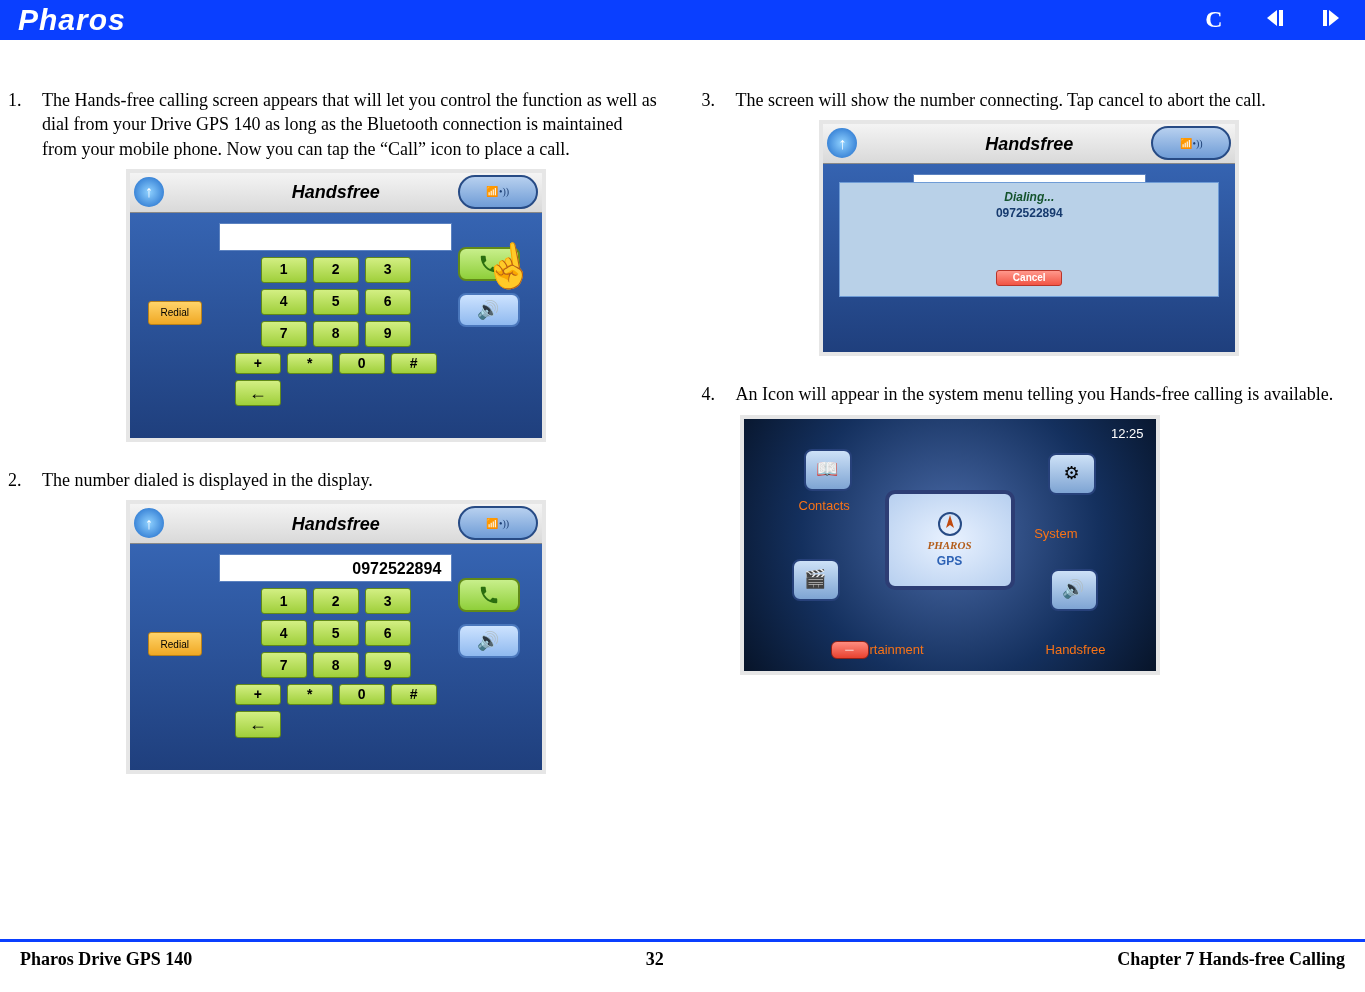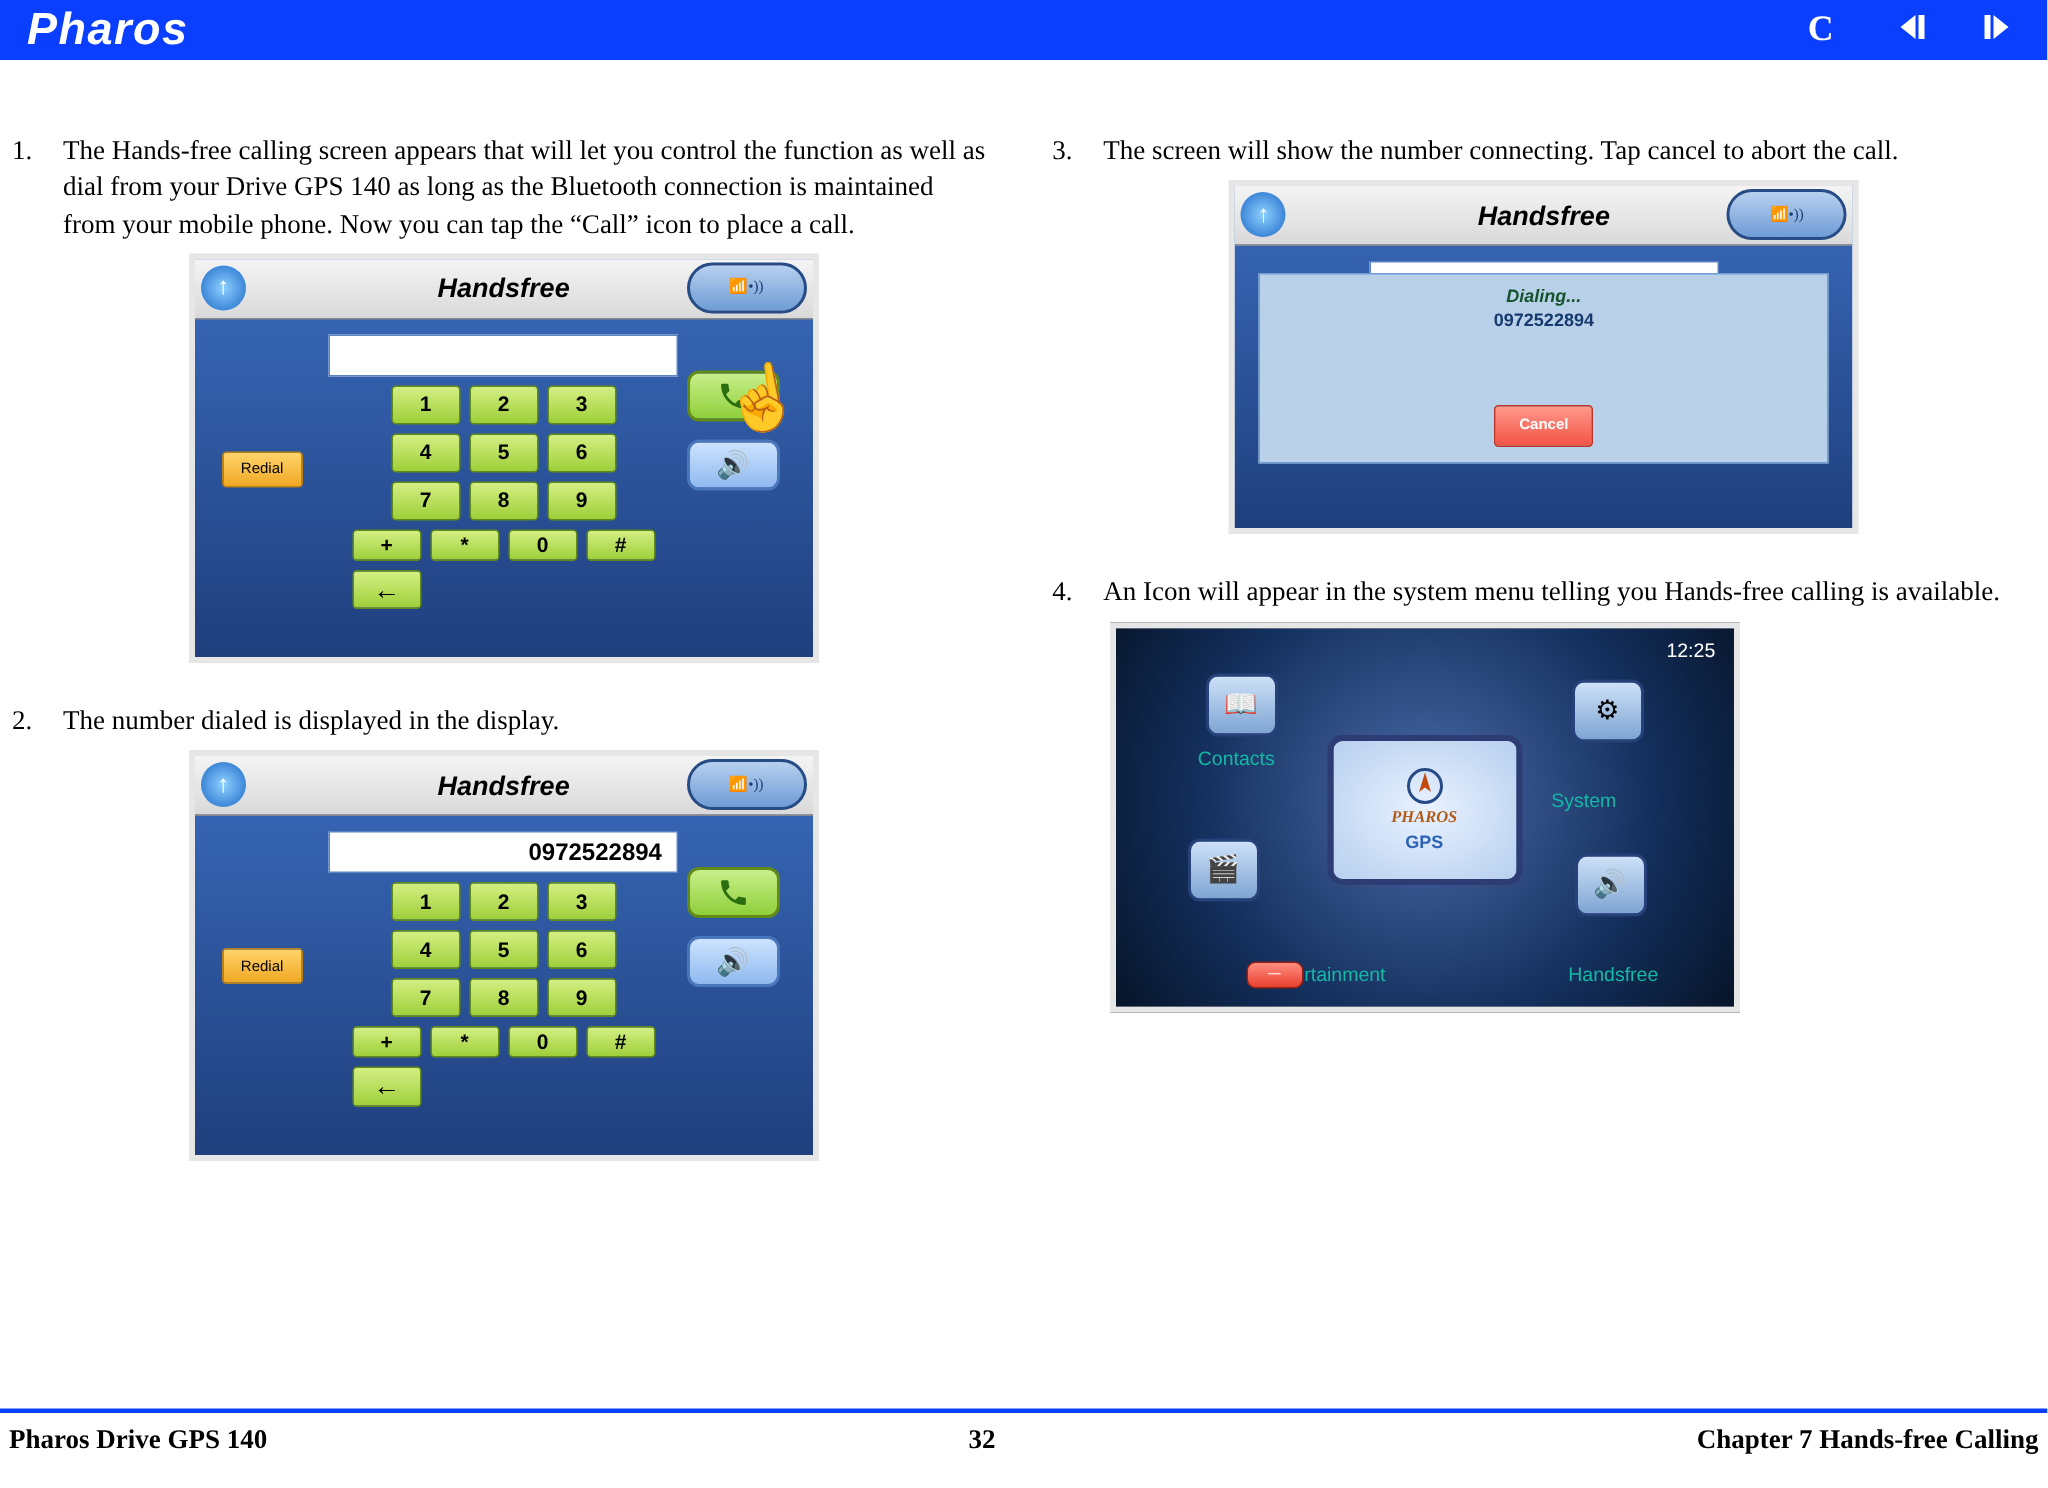--- a/index.html
+++ b/index.html
@@ -146,41 +146,41 @@
   }
   .dialog-overlay {
     position:absolute; left:16px; right:16px; top:58px;
     background:#b9d1e8; border:1px solid #6f9cd6;
     padding:6px 0 10px 0; text-align:center;
     font-family: Arial, sans-serif;
   }
   .dialog-overlay .ln1 { font-size:12px; font-weight:bold; color:#14532d; font-style:italic; }
   .dialog-overlay .ln2 { font-size:12px; font-weight:bold; color:#163a6e; margin-bottom:48px; }
   .cancel-btn {
-    width:66px; height:28px; margin: 0 auto;
+    width:66px; height:16px; margin: 0 auto;
     background: linear-gradient(#ff988c,#f25444);
     border:1px solid #b8352a; border-radius:3px;
     font-size:10px; color:#fff; font-weight:bold;
     display:flex;align-items:center;justify-content:center;
   }
   .menu-thumb {
     width: 420px;
     margin: 8px 0 0 42px;
     border: 4px solid #e6e6e6;
     background: #0a1a33;
     height: 260px;
     position: relative;
     overflow: hidden;
   }
   .menu-bg {
     position:absolute; inset:0;
     background: radial-gradient(circle at 50% 45%, #4b6ba8 0%, #14305e 60%, #071429 100%);
   }
   .clock { position:absolute; right:12px; top:6px; color:#fff; font-size:13px; font-family:Arial,sans-serif; }
-  .menu-label { position:absolute; color:#14b8a6; font-family:Arial,sans-serif; font-size:13px; }
+  .menu-label { position:absolute; color:#f97316; font-family:Arial,sans-serif; font-size:13px; }
   .menu-center {
     position:absolute; left:50%; top:50%; transform:translate(-50%,-55%);
     width:130px; height:100px;
     background: radial-gradient(#e9f2ff,#b7cfef);
     border: 4px solid #2d3d74; border-radius:10px;
     display:flex; flex-direction:column; align-items:center; justify-content:center;
   }
   .menu-center .gps-label { color:#2d62b5; font-weight:bold; font-size:12px; font-family:Arial,sans-serif; }
   .menu-center .brand-sm { font-size:11px; font-weight:bold; color:#b35c18; font-style:italic; }
   .mini-icon {
@@ -191,21 +191,21 @@
   }
   .hang-pill {
     position:absolute; left:87px; bottom:12px;
     width:38px; height:18px; background: linear-gradient(#ff8d80,#e8412f);
     border:1px solid #912117; border-radius:6px;
     display:flex;align-items:center;justify-content:center;
     color:#fff; font-size:11px;
   }
   .footer {
     position: absolute; left: 0; right: 0; bottom: 22px;
-    padding: 0 6px;
+    padding: 0 20px;
     display:flex; justify-content:space-between; align-items:center;
     font-weight:bold; font-size:18px;
   }
   .footer-rule {
     position:absolute; left:0; right:0; bottom:50px;
     height:3px; background:#0a3fff;
   }
 </style>
 </head>
 <body>

